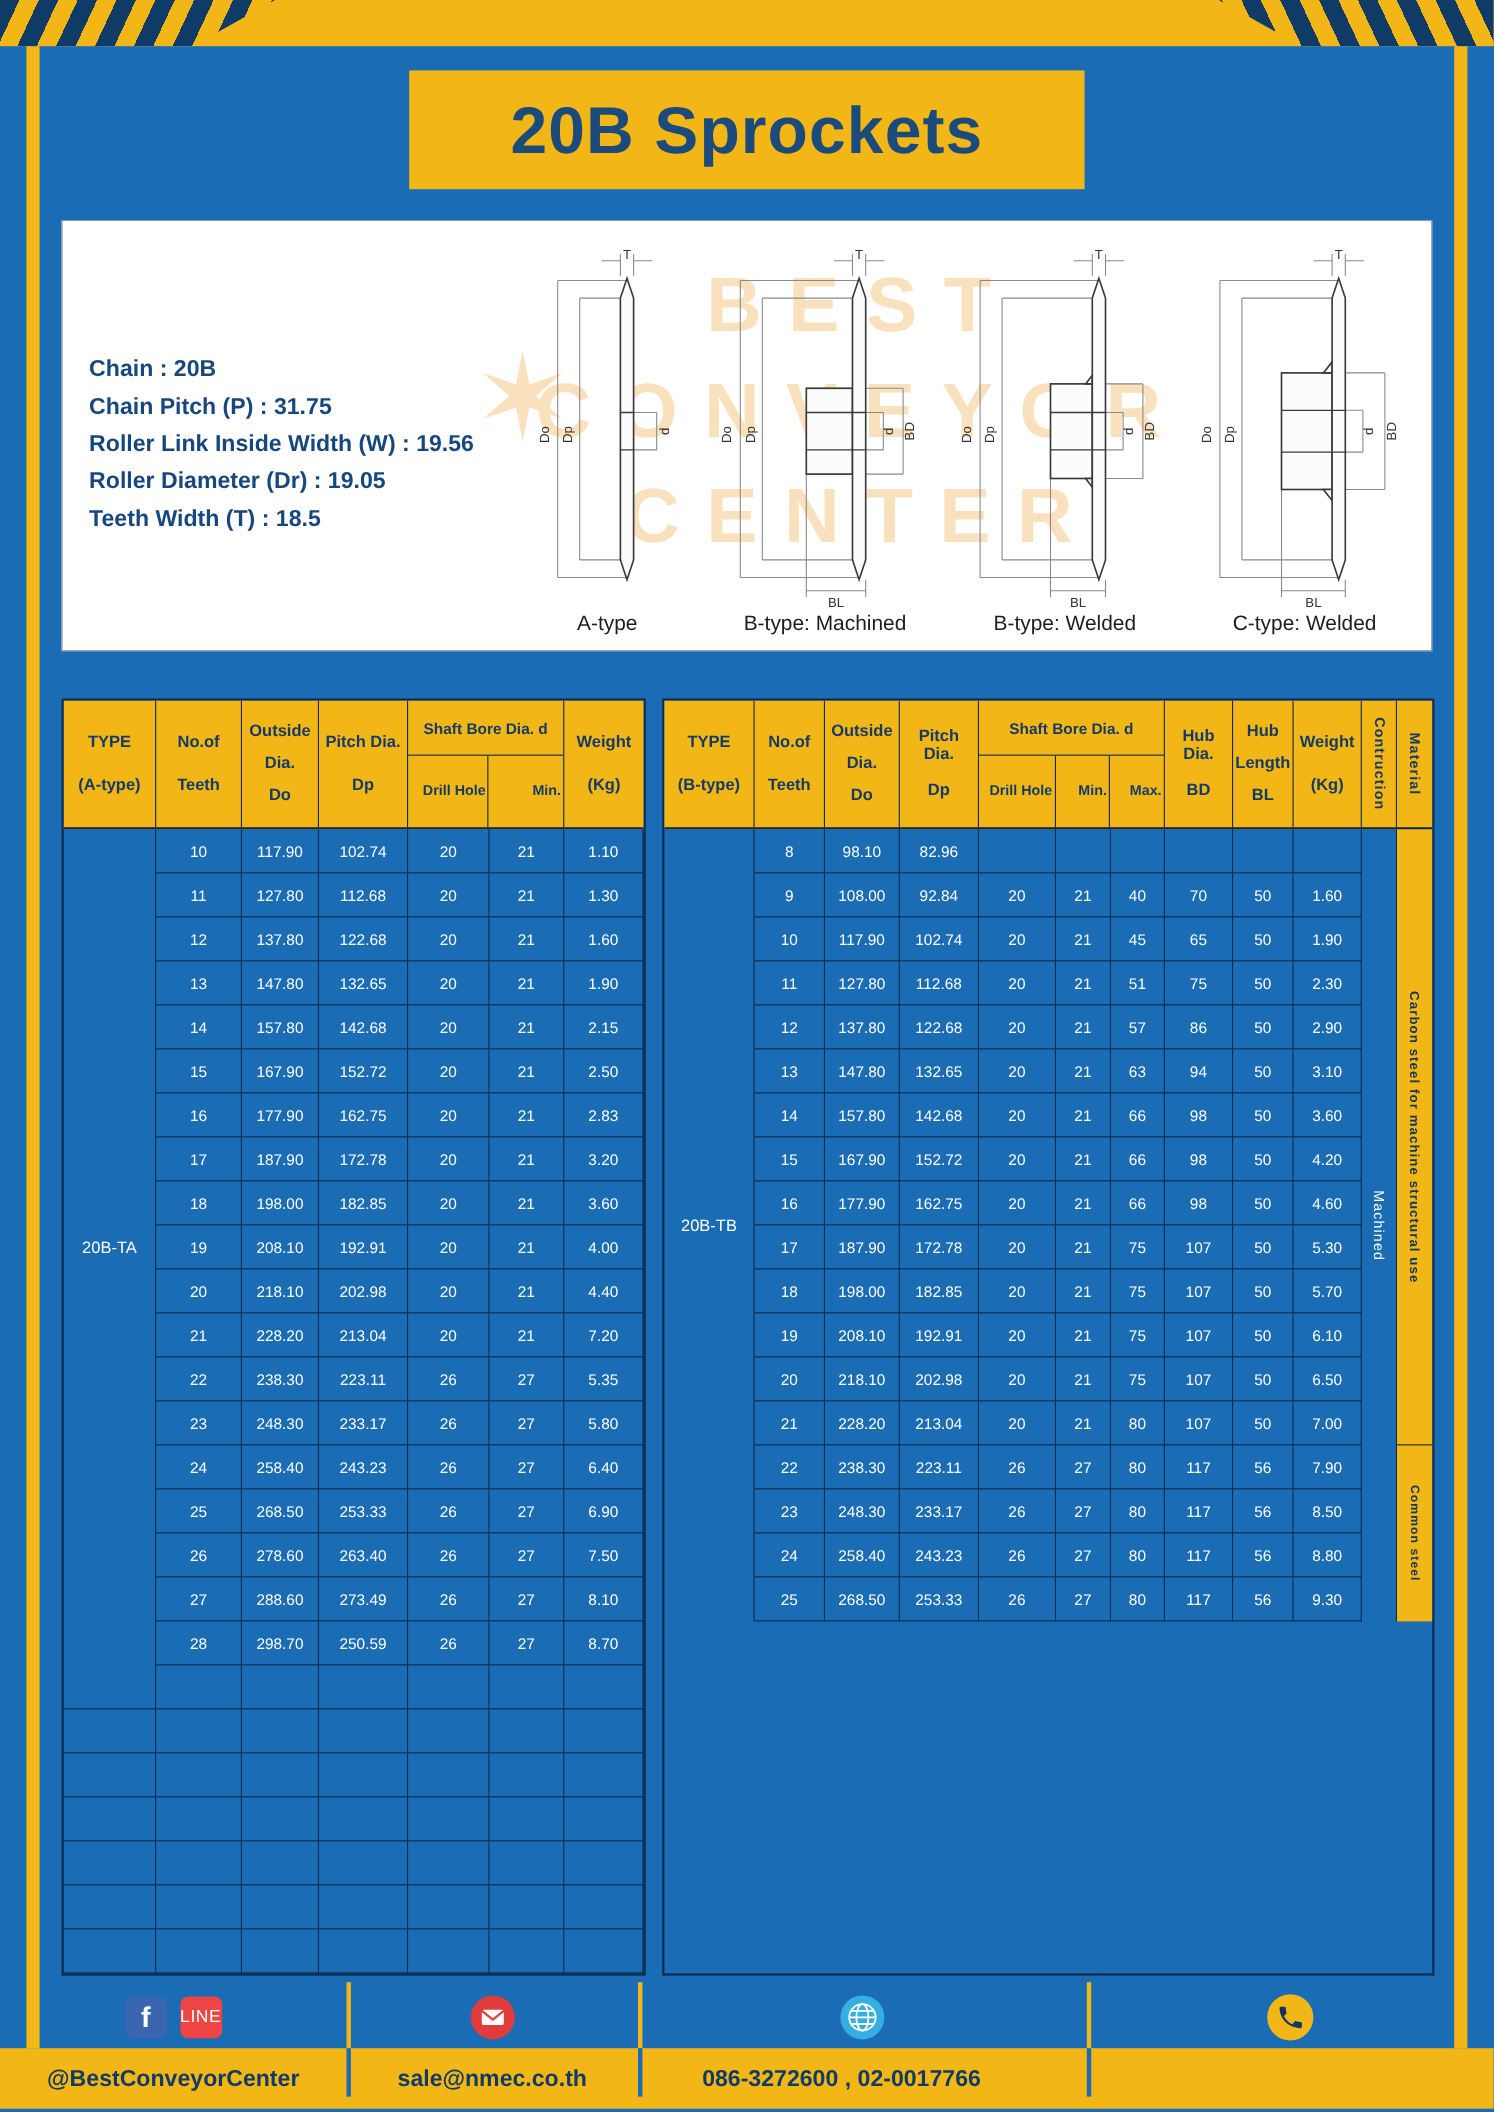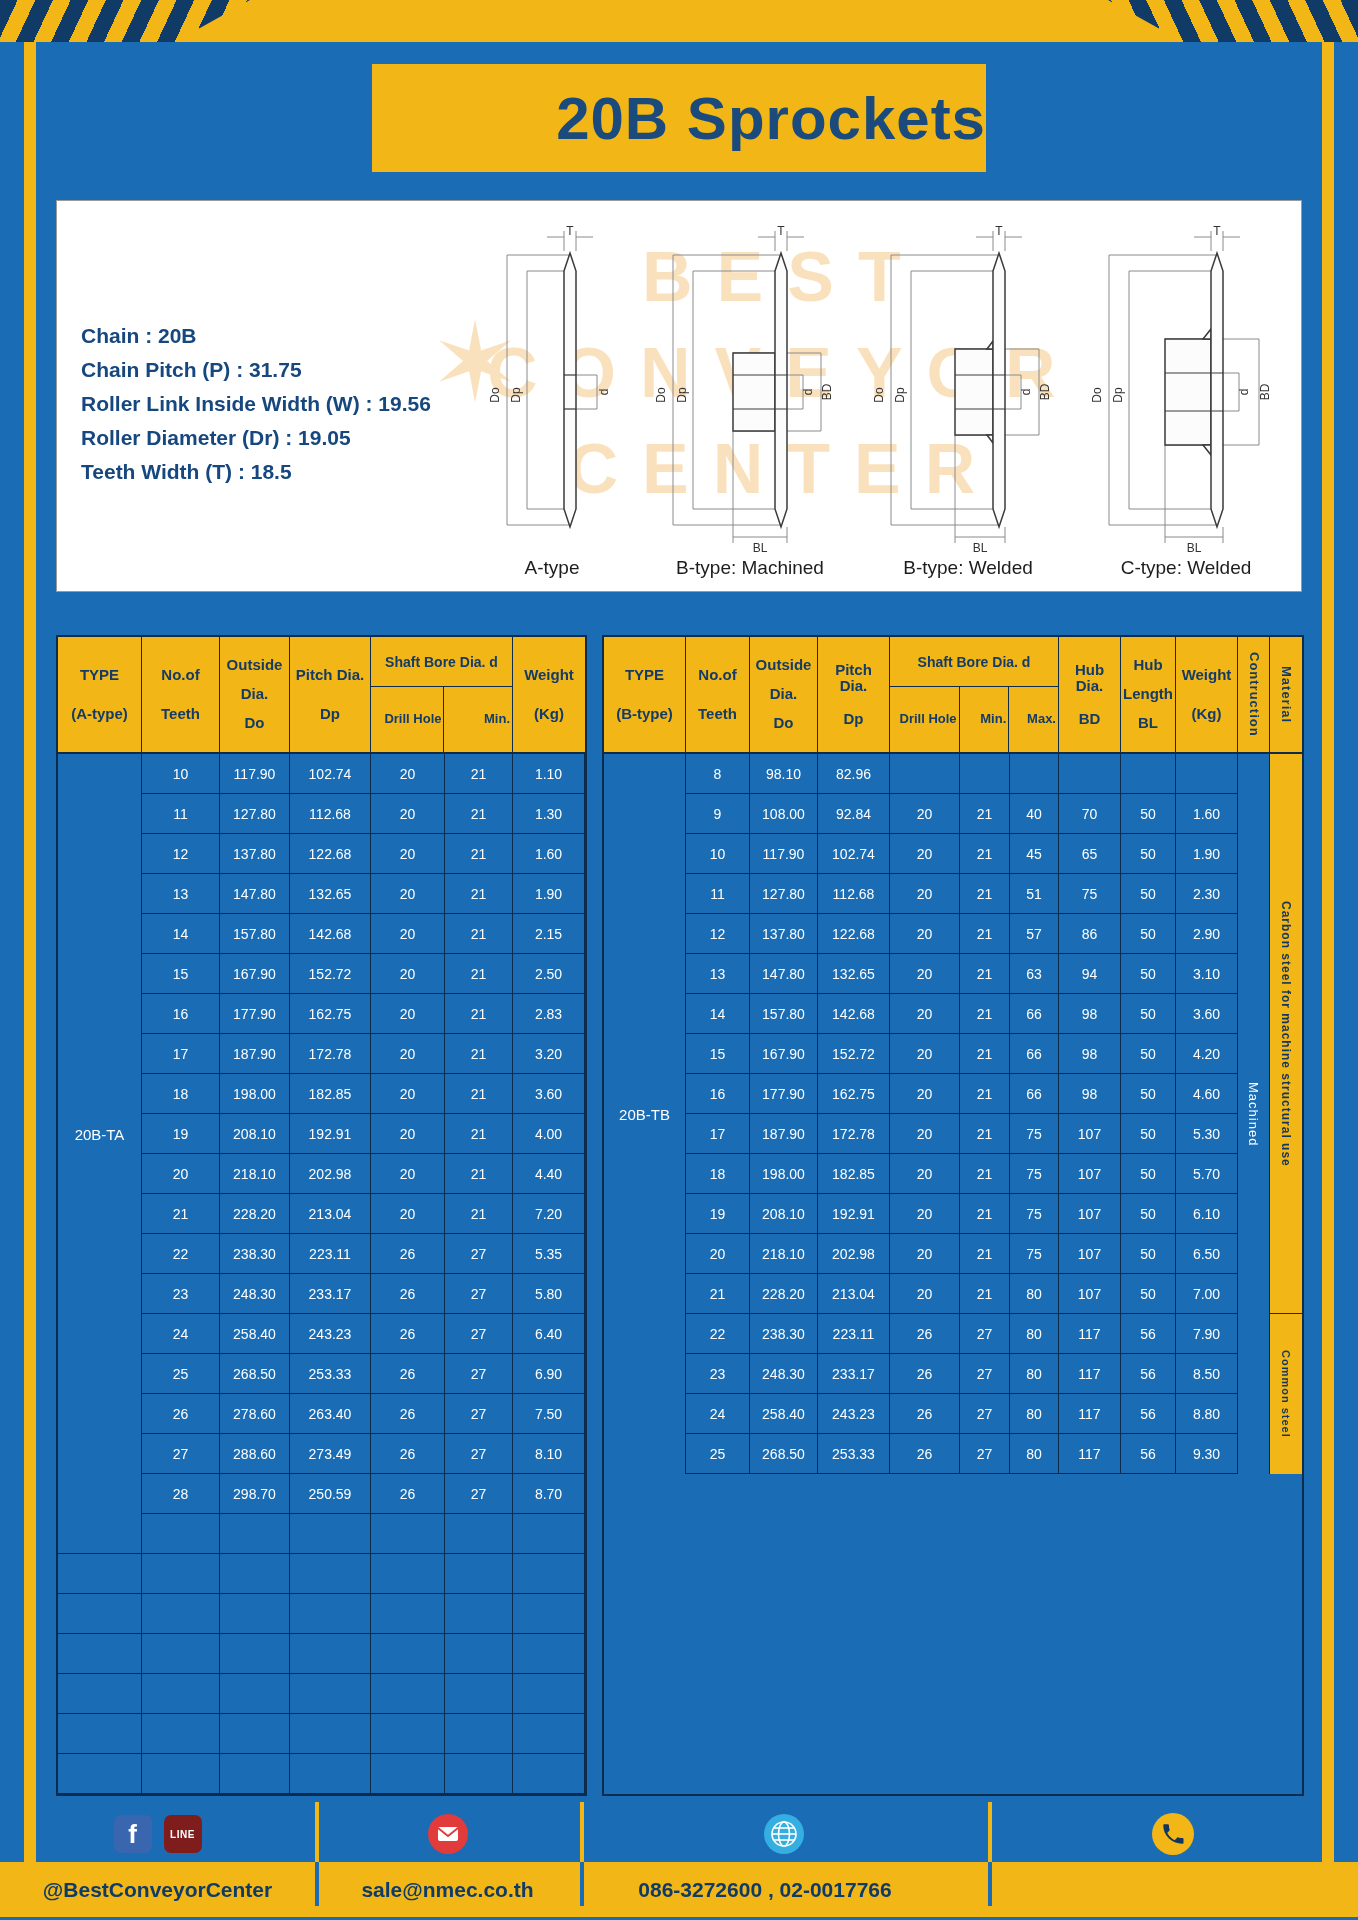--- a/index.html
+++ b/index.html
@@ -12,21 +12,21 @@
     background:repeating-linear-gradient(115deg,#0F3B66 0 16px,#F2B616 16px 32px);
     clip-path:polygon(0 0,100% 0,70% 100%,0 100%);}
   .corner.left{left:0;}
   .corner.right{right:0;transform:scaleX(-1);}
   .side-border{position:absolute;top:42px;width:12px;height:1820px;background:#F2B616;}
   .side-border.left{left:24px;}
   .side-border.right{right:24px;}
 
   
   .title-box{position:absolute;left:372px;top:64px;width:614px;height:108px;background:#F2B616;
-    display:flex;align-items:center;justify-content:flex-end;}
+    display:flex;align-items:center;justify-content:center;}
   .title-box h1{font-size:60px;font-weight:bold;color:#1A4B7C;letter-spacing:1px;}
 
   
   .panel{position:absolute;left:56px;top:200px;width:1246px;height:392px;background:#FFFFFF;
     border:1px solid #9a9a9a;display:flex;overflow:hidden;}
   .specs{width:420px;padding:118px 0 0 24px;position:relative;z-index:1;}
   .spec-line{font-size:21px;font-weight:bold;color:#16477E;line-height:34px;white-space:nowrap;}
   .diagrams{flex:1;display:flex;justify-content:space-between;align-items:flex-end;
     padding:6px 20px 12px 0;position:relative;z-index:1;}
   .figure{display:flex;flex-direction:column;align-items:center;}
@@ -77,21 +77,21 @@
   .vtext.navy{color:#12365E;font-weight:bold;font-size:12px;}
   .mat-bottom .vtext.navy{font-size:11px;}
   .filler-b{height:320px;}
 
   
   .footer-icons{position:absolute;top:1806px;left:0;width:100%;height:56px;display:flex;}
   .fsec{display:flex;align-items:center;justify-content:center;gap:12px;}
   .fs1{width:315px;} .fs2{width:265px;} .fs3{width:408px;} .fs4{width:370px;}
   .icon-sq{width:38px;height:38px;border-radius:7px;display:flex;align-items:center;justify-content:center;}
   .icon-fb{background:#3A66B0;color:#fff;font-size:26px;font-weight:bold;}
-  .icon-line{background:#7f1d1d;color:#fff;font-size:10px;font-weight:bold;letter-spacing:.5px;}
+  .icon-line{background:#ef4444;color:#fff;font-size:16px;font-weight:normal;letter-spacing:.5px;}
   .icon-circle{width:42px;height:42px;border-radius:50%;display:flex;align-items:center;justify-content:center;}
   .icon-phone{background:#F2B616;}
   .vsep-top{position:absolute;top:1802px;width:4px;height:60px;background:#F2B616;}
   .footer-bar{position:absolute;top:1862px;left:0;width:100%;height:55px;background:#F2B616;display:flex;}
   .ftext{display:flex;align-items:center;justify-content:center;color:#0F3B66;
     font-size:21px;font-weight:bold;}
   .vsep-bar{position:absolute;top:1862px;width:4px;height:44px;background:#1A6CB5;}
   .sep1{left:315px;} .sep2{left:580px;} .sep3{left:988px;}
 </style>
 </head>

